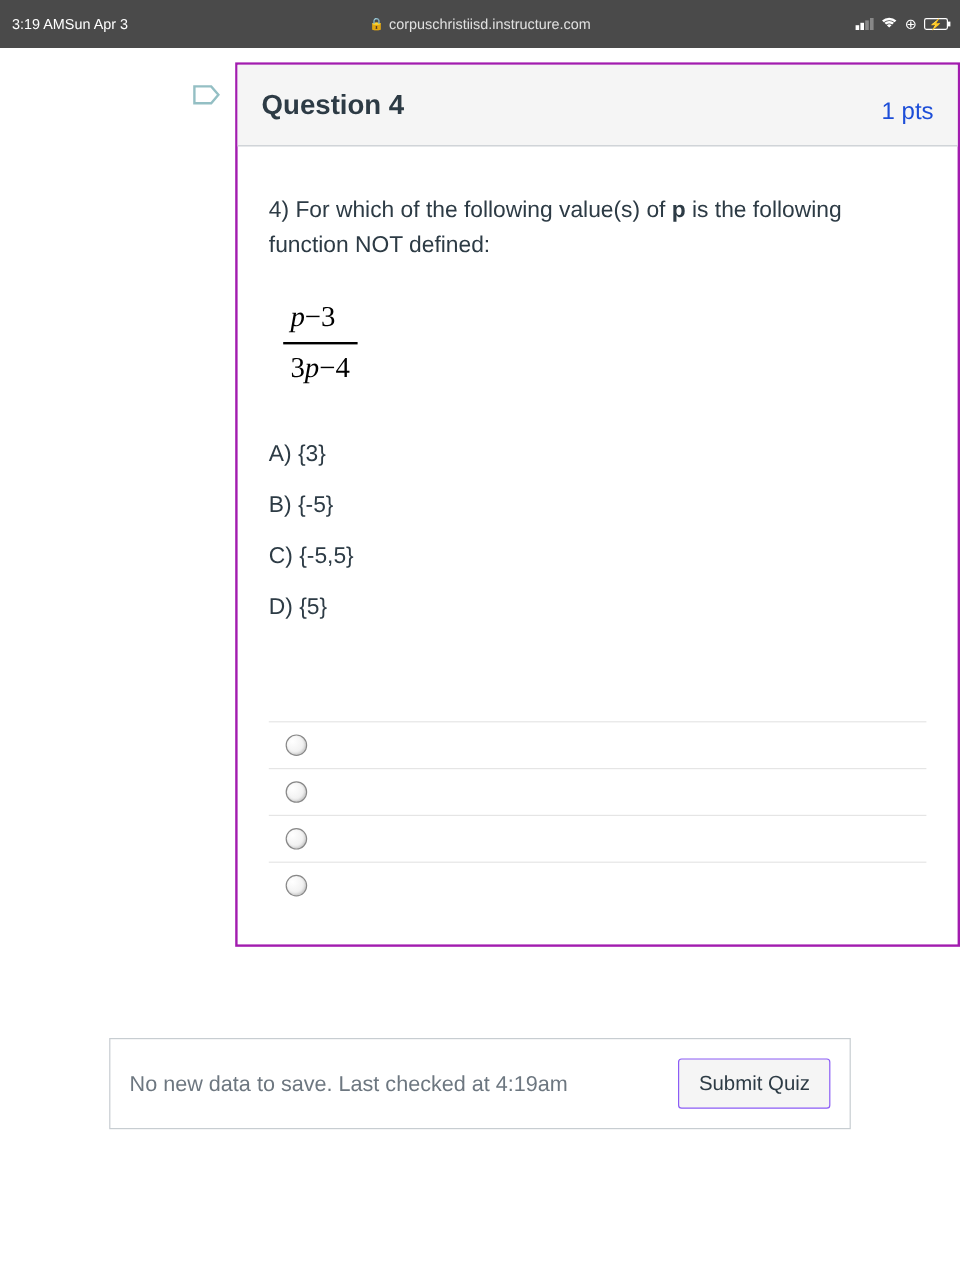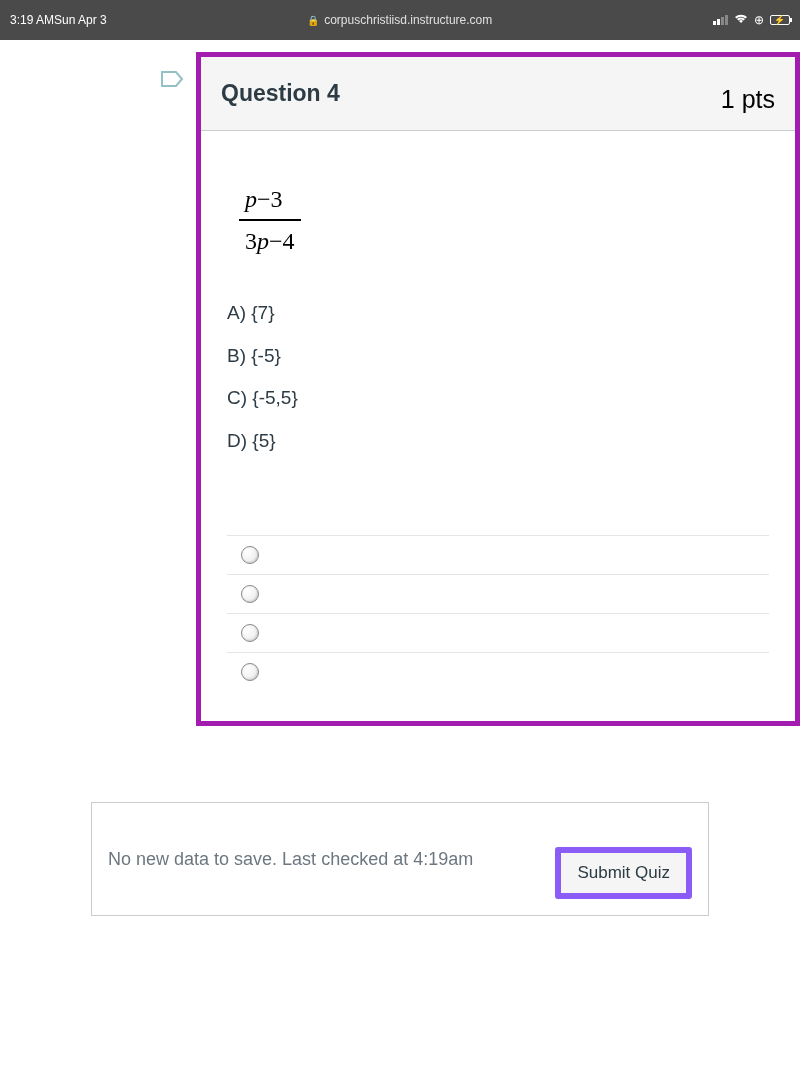--- a/index.html
+++ b/index.html
@@ -58,39 +58,39 @@
       height: 22px;
       margin-top: 16px;
       margin-right: 12px;
     }
     .tag-shape {
       fill: none;
       stroke: #94bfc4;
       stroke-width: 2;
     }
     .question-card {
-      border: 5px solid #a21caf;
+      border: 2px solid #a21caf;
       width: 671px;
     }
     .question-header {
       background: #f5f5f5;
       border-bottom: 1px solid #c7cdd1;
       padding: 16px 20px;
       display: flex;
       justify-content: space-between;
       align-items: center;
     }
     .question-title {
       font-size: 23px;
       font-weight: 600;
       color: #2d3b45;
     }
     .question-pts {
-      font-size: 25px;
-      color: #000000;
+      font-size: 20px;
+      color: #1d4ed8;
       margin-top: 12px;
     }
     .question-body {
       padding: 40px 26px 30px 26px;
       color: #2d3b45;
       font-size: 19px;
       line-height: 1.5;
     }
     .question-text { margin-bottom: 18px; }
     .bold { font-weight: 700; }
@@ -133,27 +133,26 @@
       display: flex;
       justify-content: space-between;
       align-items: center;
     }
     .save-status {
       font-size: 18px;
       color: #6d7780;
     }
     .submit-btn {
       background: #f5f5f5;
-      border: 6px solid #8b5cf6;
+      border: 1px solid #8b5cf6;
       padding: 10px 16px;
       font-size: 17px;
       color: #2d3b45;
       cursor: pointer;
       border-radius: 3px;
-      margin-top: 28px;
     }
   </style>
 </head>
 <body>
 
 <div class="status-bar">
   <div class="status-left">
     <span>3:19 AM</span>
     <span>Sun Apr 3</span>
   </div>
@@ -186,31 +185,34 @@
       <svg width="24" height="22" viewBox="0 0 24 22">
           <path class="tag-shape" d="M2 4 L16 4 L22 11 L16 18 L2 18 Z"></path>
         </svg>
     </span>
     <div class="question-card">
       <div class="question-header">
         <span class="question-title">Question 4</span>
         <span class="question-pts">1 pts</span>
       </div>
       <div class="question-body">
+        <div class="question-text">
+          <span>4) For which of the following value(s) of </span><span class="bold">p</span><span> is the following function NOT defined:</span>
+        </div>
         <div class="fraction-block">
           <div class="frac-num">
             <span class="italic-var">p</span><span>−3</span>
           </div>
           <div class="frac-bar"></div>
           <div class="frac-den">
             <span>3</span><span class="italic-var">p</span><span>−4</span>
           </div>
         </div>
         <div class="options-list">
-          <div class="option-line">A) {7}</div>
+          <div class="option-line">A) {3}</div>
           <div class="option-line">B) {-5}</div>
           <div class="option-line">C) {-5,5}</div>
           <div class="option-line">D) {5}</div>
         </div>
         <div class="answers">
           <div class="answer-row">
               <span class="radio-circle"></span>
             </div>
           <div class="answer-row">
               <span class="radio-circle"></span>

